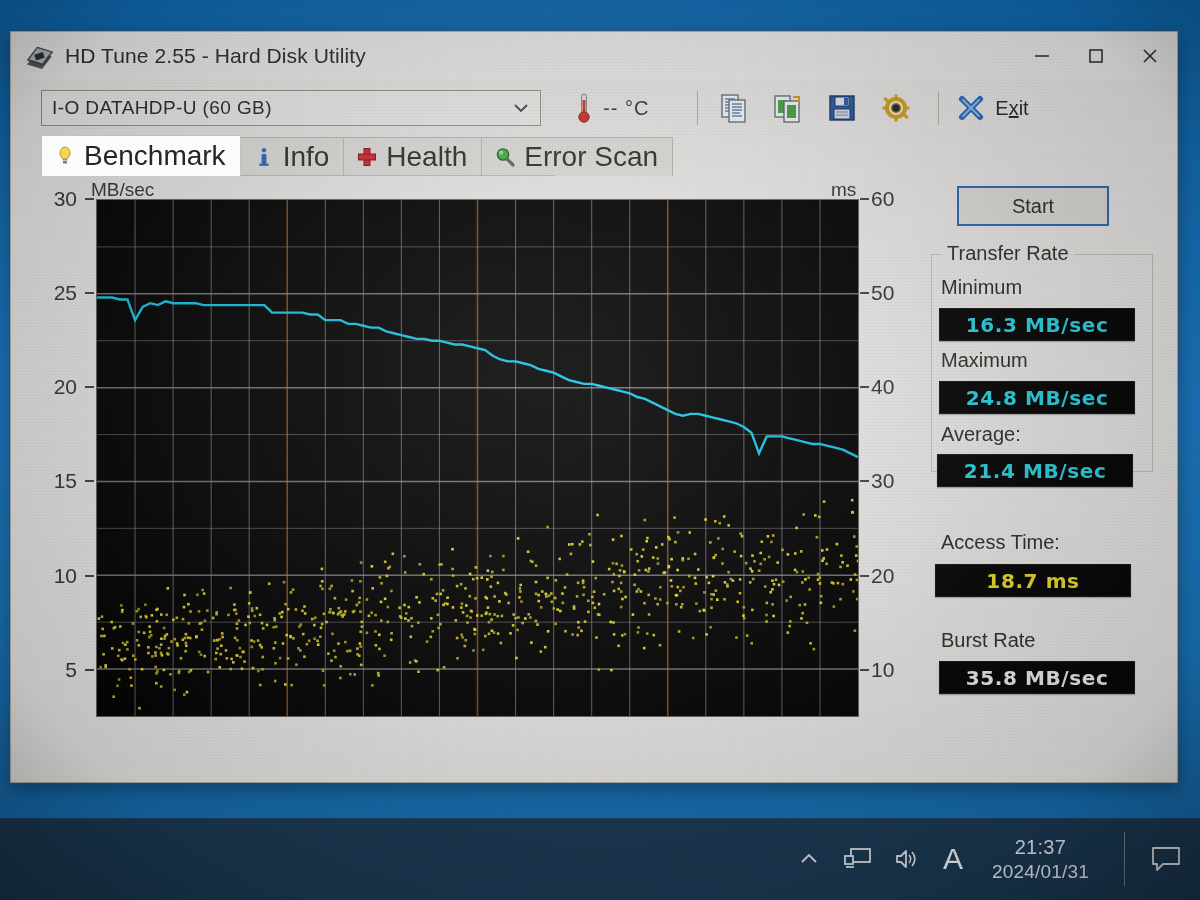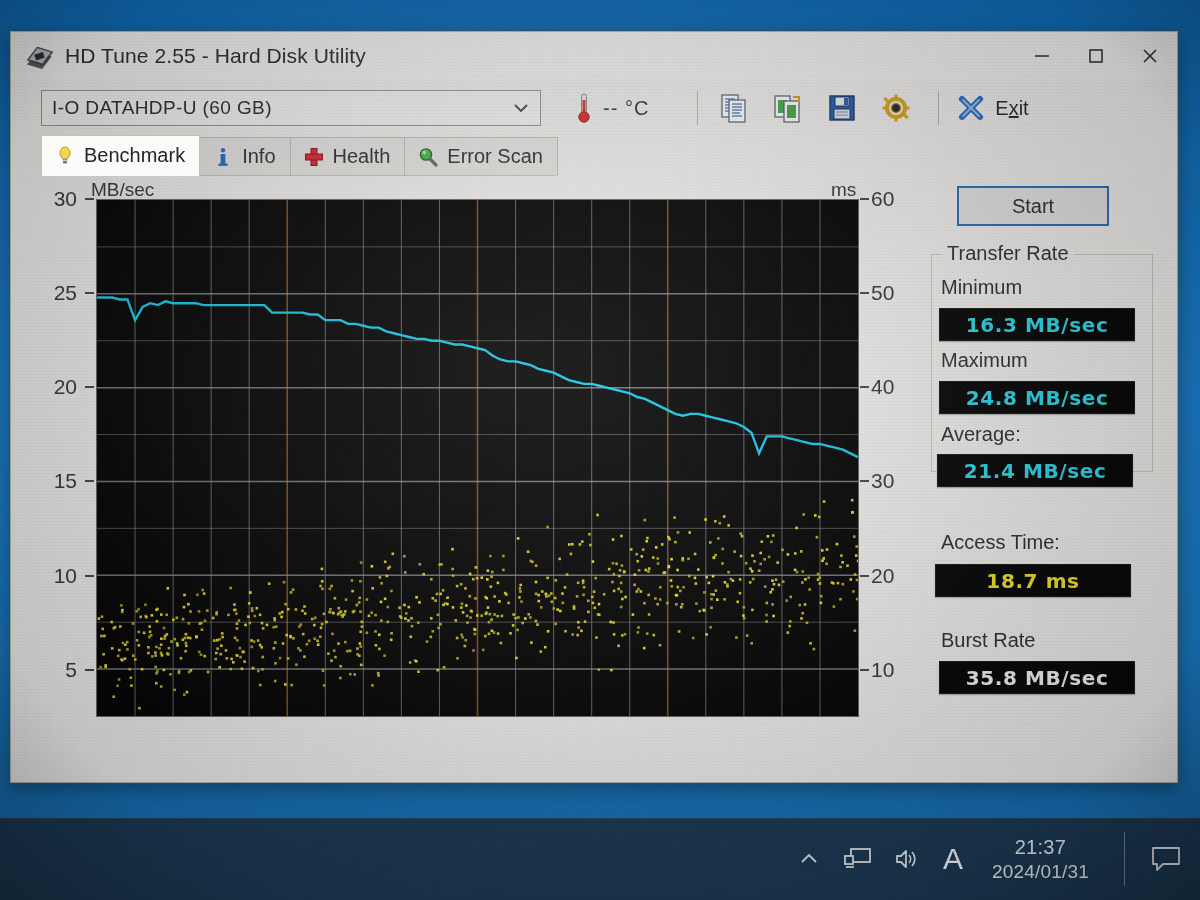--- a/index.html
+++ b/index.html
@@ -91,21 +91,21 @@
     flex: 0 0 auto; position: relative;
   }
   #tabs::after {
     content: ""; position: absolute; left: 30px; right: 622px; bottom: 0;
     height: 1px; background: #c3bfb9;
   }
   .tab {
     display: flex; align-items: center; gap: 8px;
     padding: 5px 14px 6px 12px; height: 39px;
     border: 1px solid #c3bfb9; border-bottom: none;
-    background: #e6e4e1; color: #33322f; font-size: 20px;
+    background: #e6e4e1; color: #33322f; font-size: 28px;
     margin-right: -1px; position: relative; cursor: default;
   }
   .tab.active { background: #fbfbfa; height: 41px; z-index: 3; color: #262523; }
   .tab-ico { width: 22px; height: 22px; display: block; flex: 0 0 auto; }
 
   
   #content { flex: 1; display: flex; position: relative; background: #efeeec; }
 
   
   #graph-wrap { position: relative; width: 898px; flex: 0 0 auto; }

